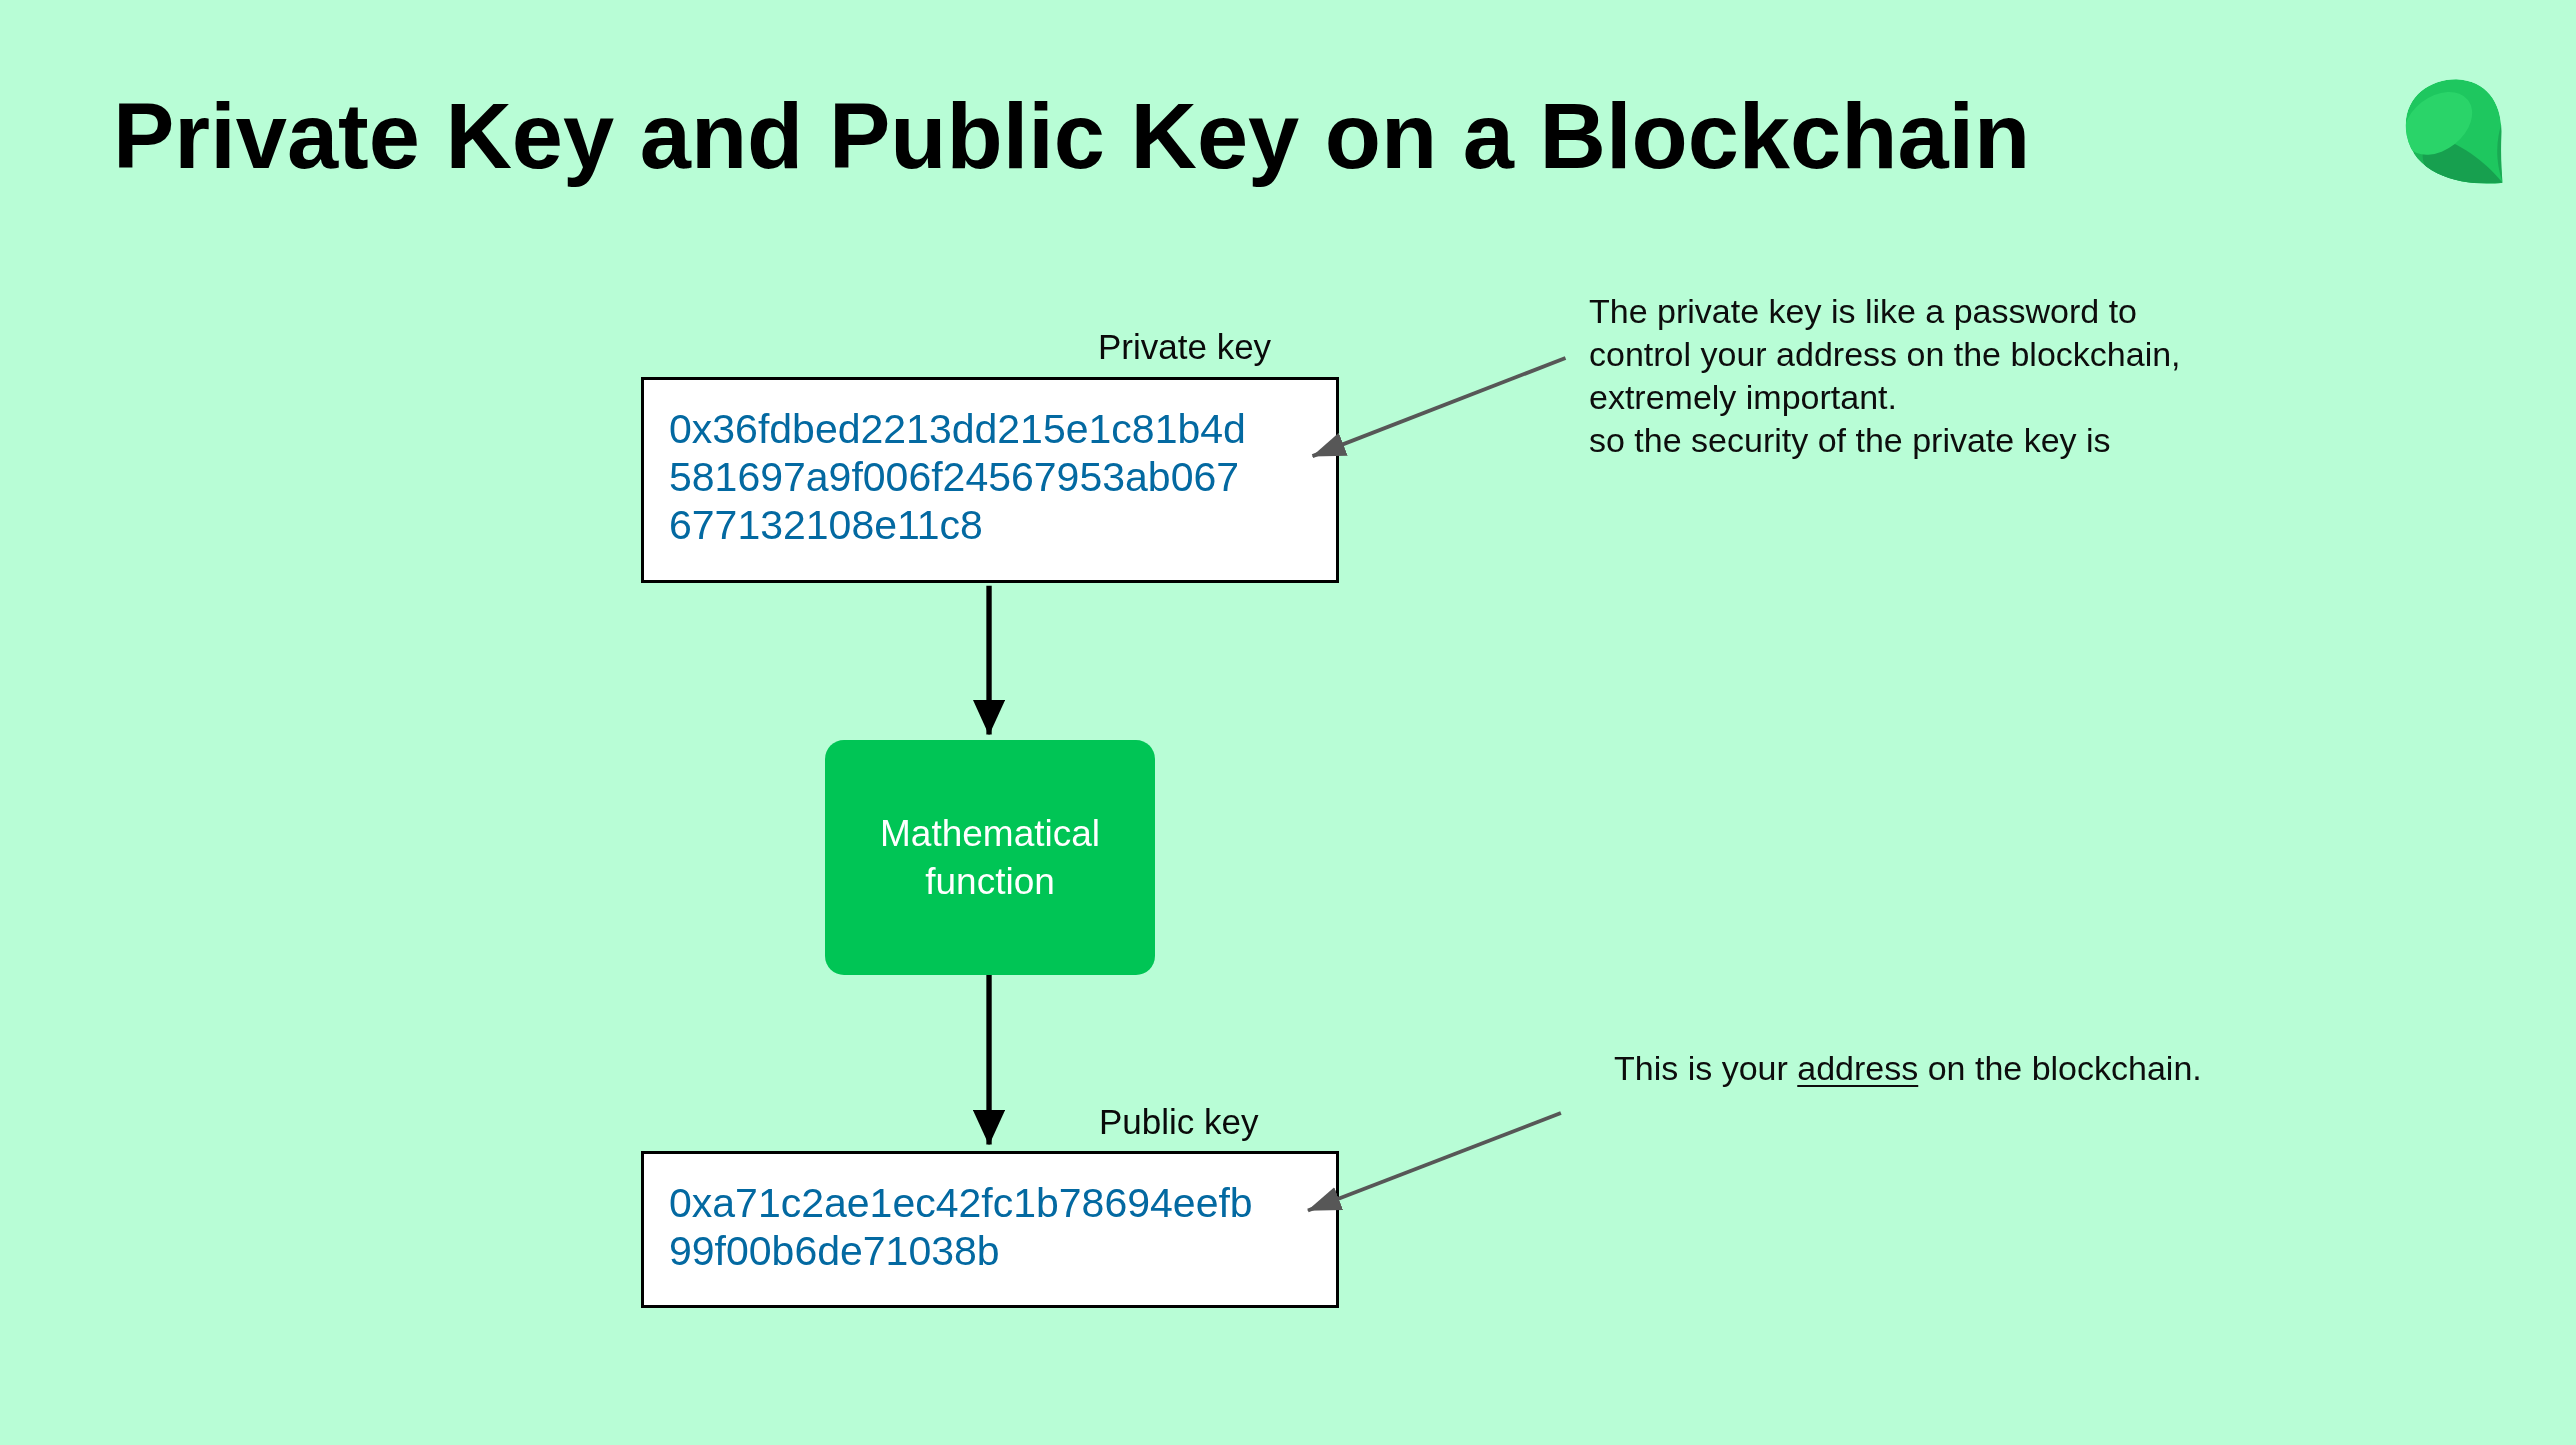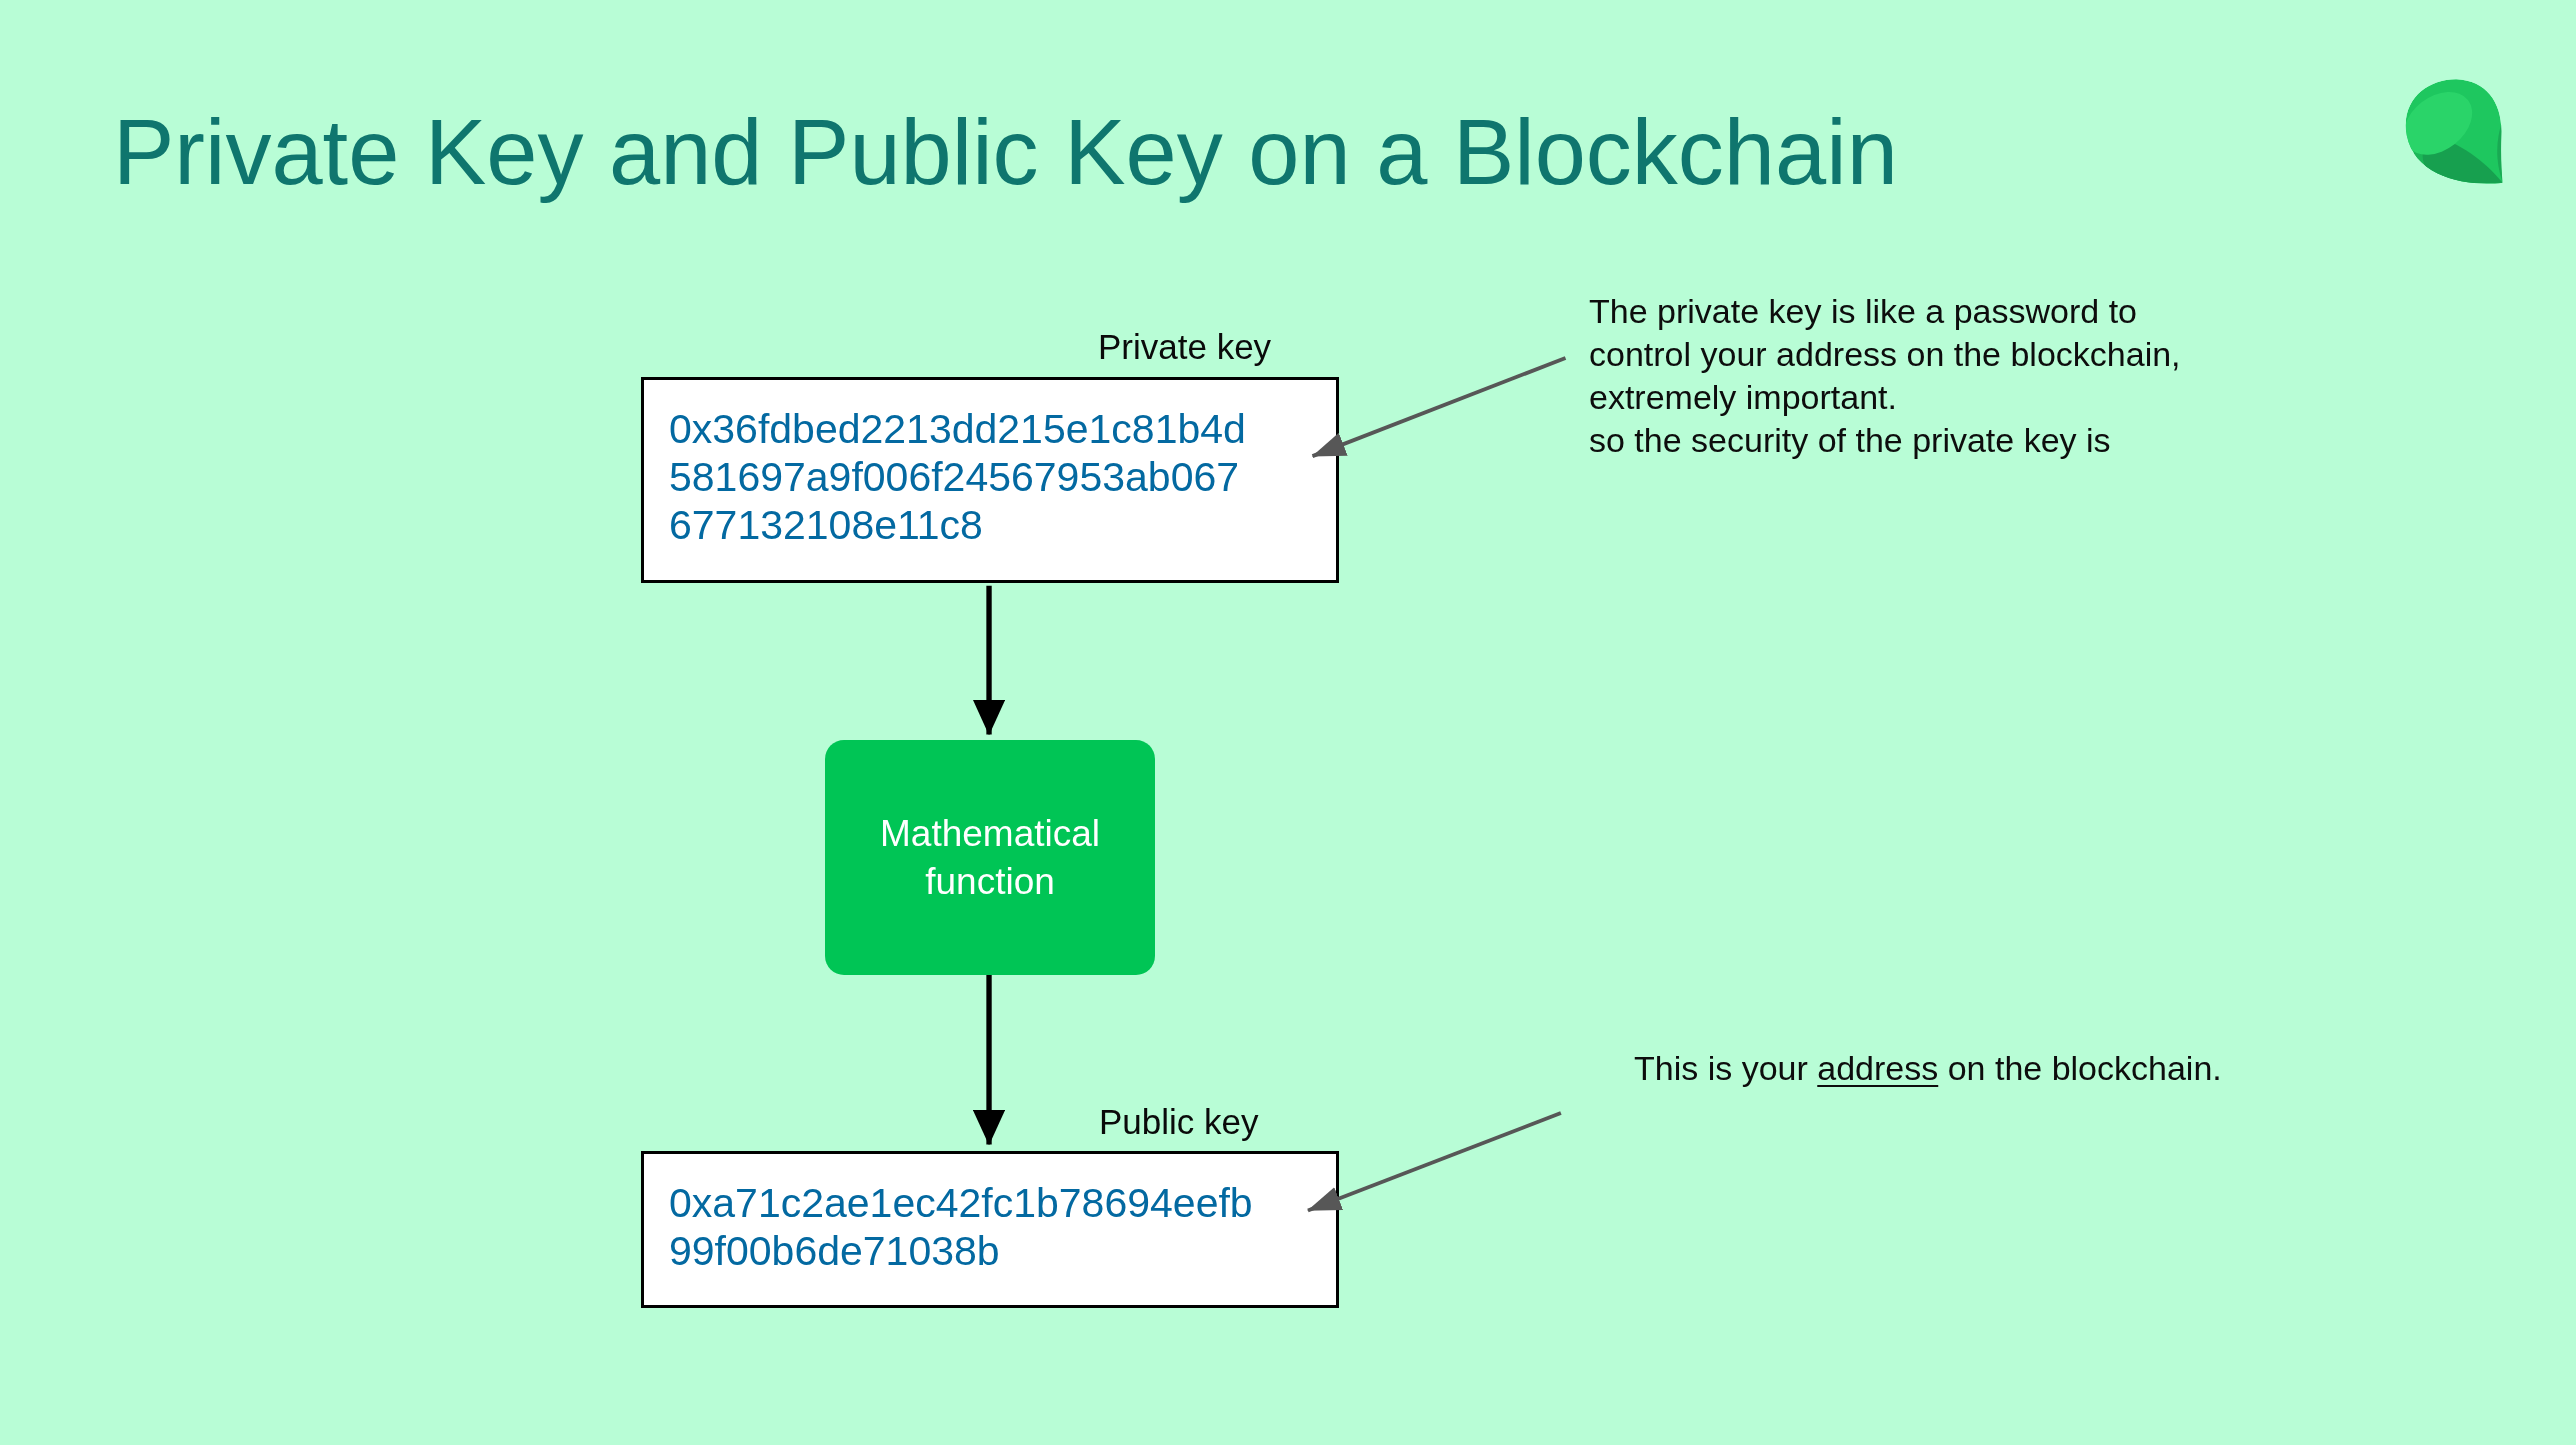--- a/index.html
+++ b/index.html
@@ -11,25 +11,24 @@
     position:relative;
     width:2576px;
     height:1445px;
     background:#b8fdd6;
     overflow:hidden;
   }
   .page-title{
     position:absolute;
     left:113px; top:84px;
     font-size:92px;
-    font-weight:400;
-    color:#0f766e;
+    font-weight:700;
+    color:#000000;
     letter-spacing:0;
     white-space:nowrap;
-    margin-top:16px;
   }
   .brand-logo{
     position:absolute;
     left:2394px; top:69px;
     width:120px; height:120px;
   }
   .box-label{
     position:absolute;
     font-size:35px;
     font-weight:500;
@@ -70,21 +69,21 @@
   }
   .note{
     position:absolute;
     font-size:34px;
     font-weight:500;
     line-height:43px;
     color:#0d0d0d;
     white-space:nowrap;
   }
   .note-private{ left:1589px; top:282px;margin-top:8px; }
-  .note-address{ left:1614px; top:1047px;margin-left:20px; }
+  .note-address{ left:1614px; top:1047px; }
   .note-address .u{
     text-decoration:underline;
     text-decoration-thickness:2.3px;
     text-underline-offset:5.4px;
   }
   .connector-layer{
     position:absolute;
     left:0; top:0;
     width:2576px; height:1445px;
     pointer-events:none;

